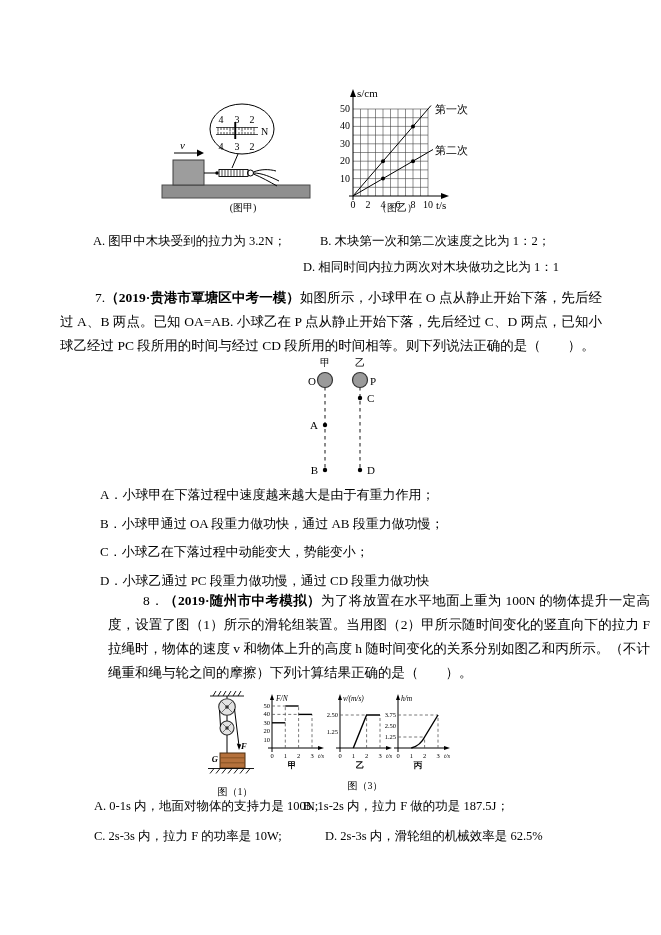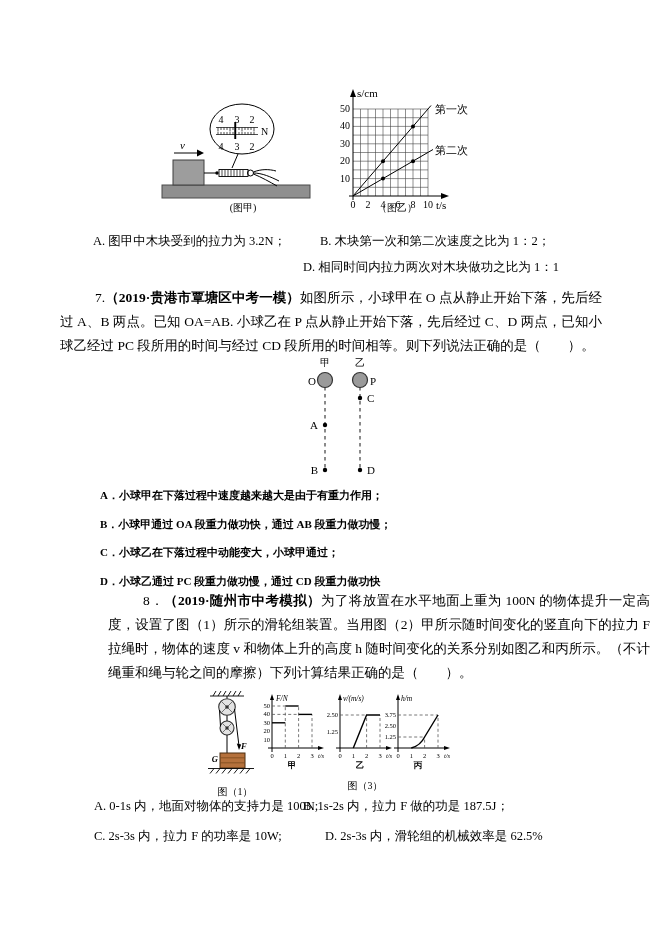--- a/index.html
+++ b/index.html
@@ -3,21 +3,21 @@
 <meta charset="utf-8">
 <style>
   html,body{margin:0;padding:0;background:#fff;}
   .page{position:relative;width:661px;height:935px;background:#ffffff;overflow:hidden;
         font-family:"Liberation Serif","DejaVu Serif",serif;color:#000;}
   .abs{position:absolute;}
   .stem{font-size:13.5px;line-height:24px;text-align:justify;margin:0;}
   .stem8{line-height:24px;margin-left:48px;}
   .b{font-weight:bold;}
   .opt{font-size:12.5px;white-space:nowrap;}
-  .opt7{font-size:11px;line-height:28.6px;white-space:nowrap;font-weight:bold;}
+  .opt7{font-size:13px;line-height:28.6px;white-space:nowrap;}
   .cap{font-size:10px;text-align:center;}
   svg{display:block;overflow:visible;}
   svg text{font-family:"Liberation Serif","DejaVu Serif",serif;fill:#000;} .t10{font-size:10px;} .t11{font-size:11px;}
   .t6{font-size:6.5px;} .t7{font-size:7.5px;} .t8{font-size:8.5px;font-weight:bold;}
   .it{font-style:italic;}
   .ln{stroke:#000;stroke-width:1;fill:none;}
   .ln2{stroke:#000;stroke-width:1.4;fill:none;}
   .grid{stroke:#444;stroke-width:0.6;fill:none;}
   .dash{stroke:#555;stroke-width:0.8;stroke-dasharray:3,2.4;fill:none;}
   .ropedash{stroke:#8a8a8a;stroke-width:2;stroke-dasharray:3.5,3.5;fill:none;}
@@ -187,21 +187,21 @@
     <text class="t11" x="28" y="74" text-anchor="end">A</text>
     <circle cx="35" cy="115" r="2.2" fill="#000"></circle>
     <text class="t11" x="28" y="119" text-anchor="end">B</text>
     <circle cx="70" cy="115" r="2.2" fill="#000"></circle>
     <text class="t11" x="77" y="119">D</text>
   </svg>
 
   <div class="abs" style="left:100px;top:481px;">
     <div class="opt7">A．小球甲在下落过程中速度越来越大是由于有重力作用；</div>
     <div class="opt7">B．小球甲通过 OA 段重力做功快，通过 AB 段重力做功慢；</div>
-    <div class="opt7">C．小球乙在下落过程中动能变大，小球甲通过；</div>
+    <div class="opt7">C．小球乙在下落过程中动能变大，势能变小；</div>
     <div class="opt7">D．小球乙通过 PC 段重力做功慢，通过 CD 段重力做功快</div>
   </div>
 
   <p class="abs stem stem8" style="left:60px;top:589px;width:542px;text-indent:35px;">
     <span>8．</span><span class="b">（2019·随州市中考模拟）</span><span>为了将放置在水平地面上重为 100N 的物体提升一定高度，设置了图（1）所示的滑轮组装置。当用图（2）甲所示随时间变化的竖直向下的拉力 F 拉绳时，物体的速度 v 和物体上升的高度 h 随时间变化的关系分别如图乙和丙所示。（不计绳重和绳与轮之间的摩擦）下列计算结果正确的是（　　）。</span>
   </p>
 
   <svg class="abs" style="left:188px;top:688px;" width="72" height="100" viewBox="0 0 72 100">
     <g stroke="#000" stroke-width="0.9">
       <line x1="22" y1="8" x2="56" y2="8"></line>

